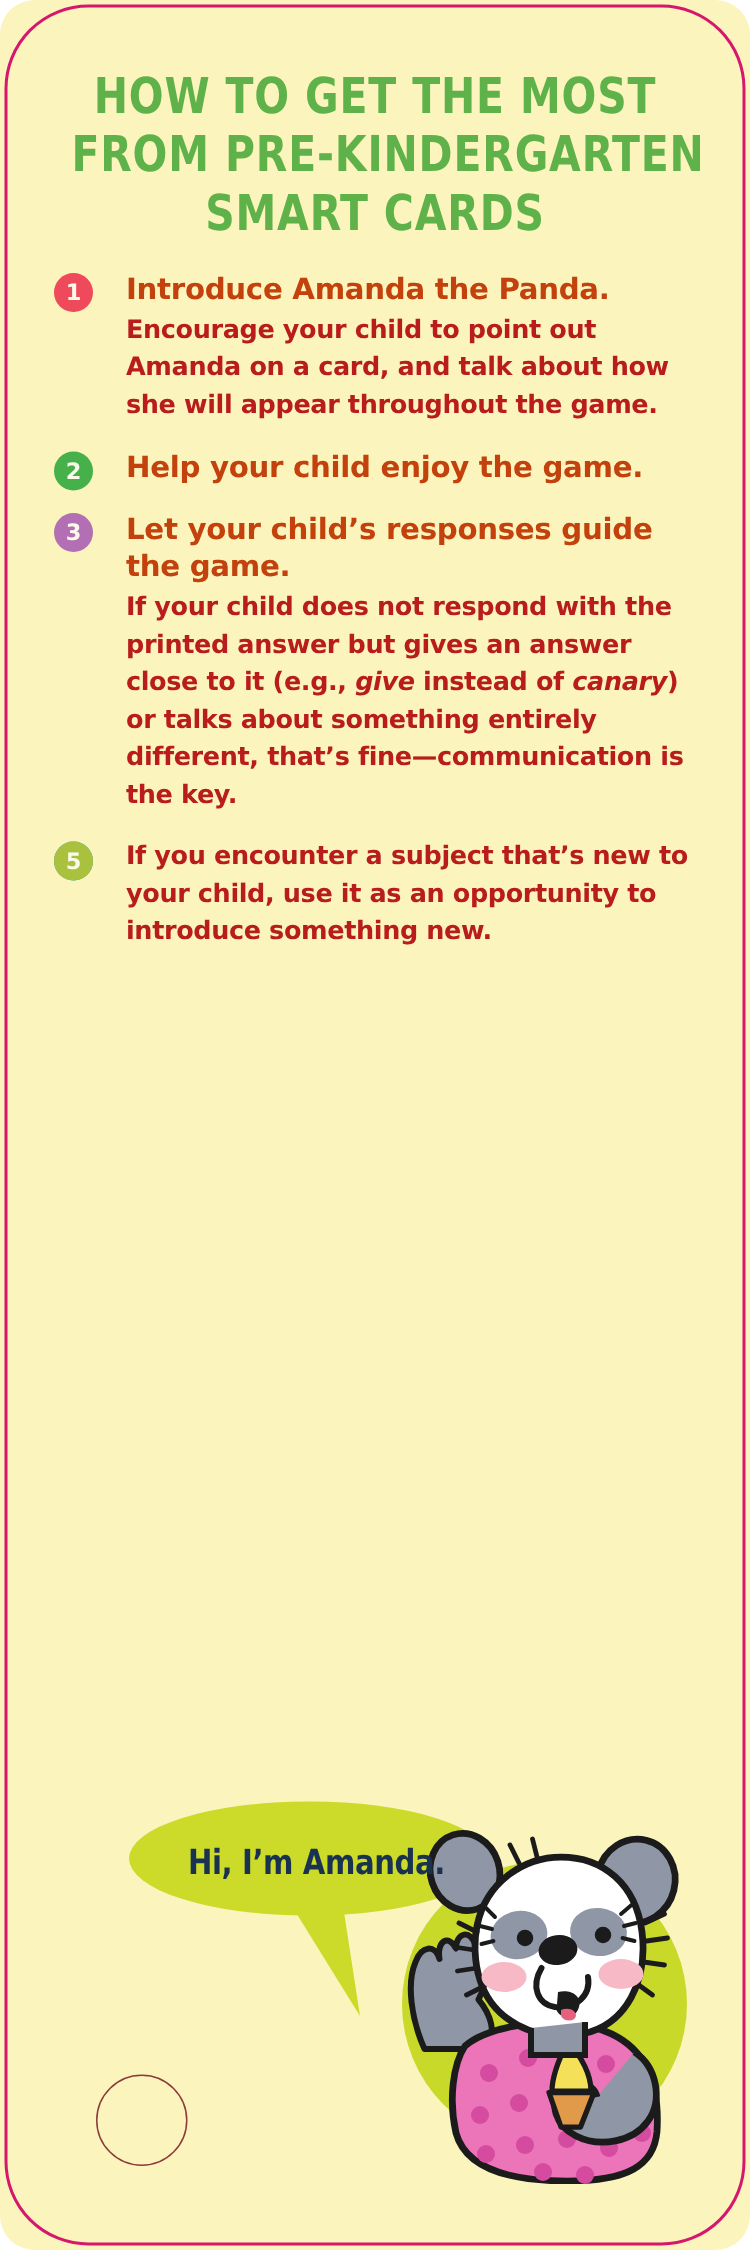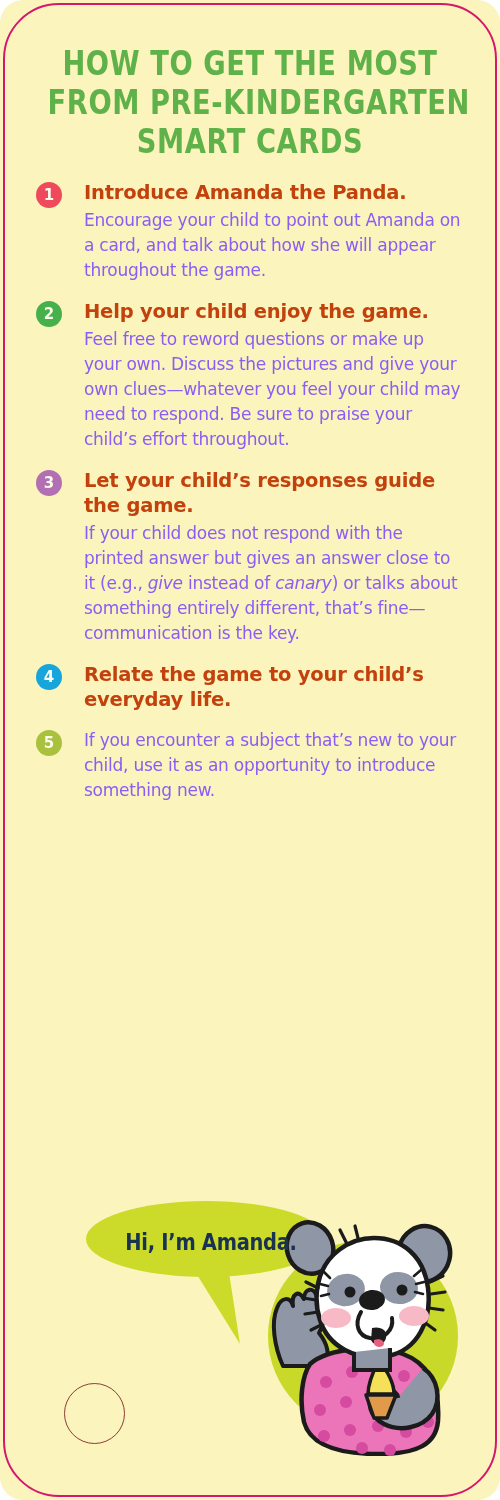--- a/index.html
+++ b/index.html
@@ -84,23 +84,23 @@
   .tip-head {
     color: #c2410c;
     font-family: "DejaVu Sans", sans-serif;
     font-weight: bold;
     font-size: 19.5px;
     line-height: 25px;
     letter-spacing: -0.2px;
     margin: 0 0 3px 0;
   }
   .tip-body {
-    color: #8b5cf6;
-    font-family: "DejaVu Sans", sans-serif;
-    font-weight: normal;
+    color: #b91c1c;
+    font-family: "DejaVu Sans", sans-serif;
+    font-weight: bold;
     font-size: 17px;
     line-height: 25px;
     letter-spacing: -0.25px;
     margin: 0;
   }
   .tip-body i { font-style: italic; }
   #amanda-svg { position: absolute; left: 78px; top: 1196px; }
 
   #bubble-text {
     position: absolute;
@@ -147,32 +147,30 @@
 
     <div class="tip">
       <span class="badge" style="background: rgb(239, 74, 91);">1</span>
       <p class="tip-head">Introduce Amanda the Panda.</p>
       <p class="tip-body">Encourage your child to point out Amanda on a card, and talk about how she will appear throughout the game.</p>
     </div>
 
     <div class="tip">
       <span class="badge" style="background: rgb(70, 176, 74);">2</span>
       <p class="tip-head">Help your child enjoy the game.</p>
-      <p class="tip-body">Feel free to reword questions or make up your own. Discuss the pictures and give your own clues—whatever you feel your child may need to respond. Be sure to praise your child’s effort throughout.</p>
     </div>
 
     <div class="tip">
       <span class="badge" style="background: rgb(179, 111, 179);">3</span>
       <p class="tip-head">Let your child’s responses guide the game.</p>
       <p class="tip-body">If your child does not respond with the printed answer but gives an answer close to it (e.g., <i>give</i> instead of <i>canary</i>) or talks about something entirely different, that’s fine—communication is the key.</p>
     </div>
 
     <div class="tip">
       <span class="badge" style="background: rgb(24, 165, 220);">4</span>
-      <p class="tip-head">Relate the game to your child’s everyday life.</p>
     </div>
 
     <div class="tip">
       <span class="badge" style="background: rgb(169, 193, 60);">5</span>
       <p class="tip-body">If you encounter a subject that’s new to your child, use it as an opportunity to introduce something new.</p>
     </div>
 
   </div>
 
   <svg id="amanda-svg" width="400" height="260" viewBox="0 0 400 260">

